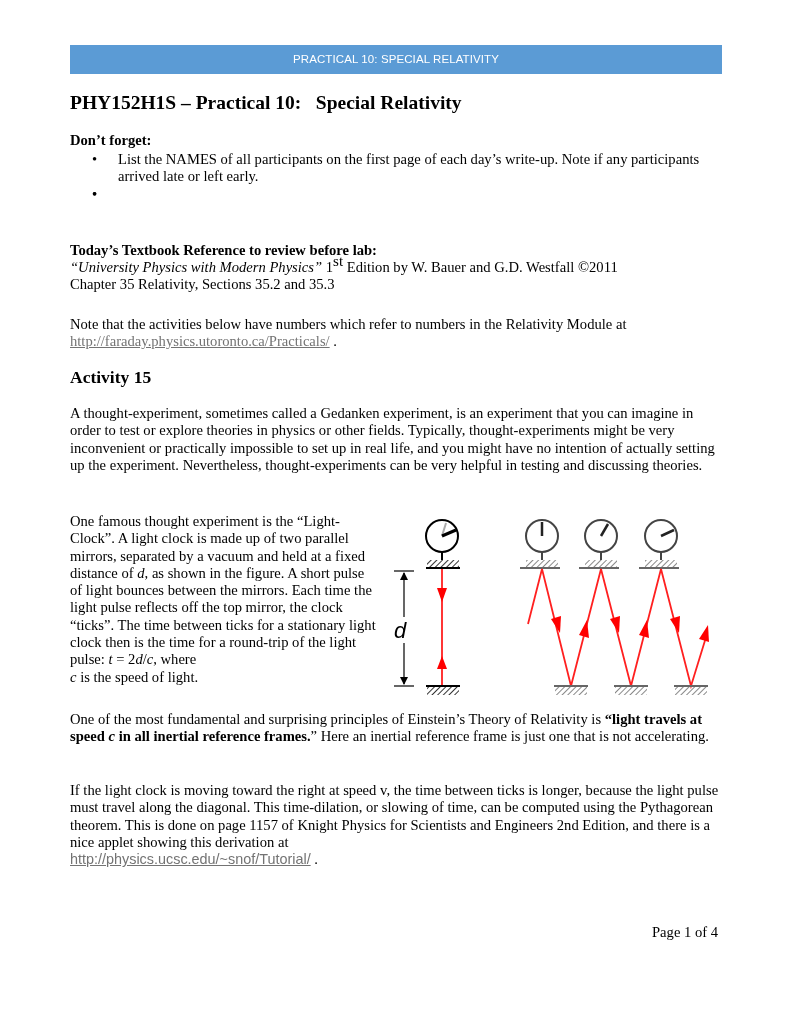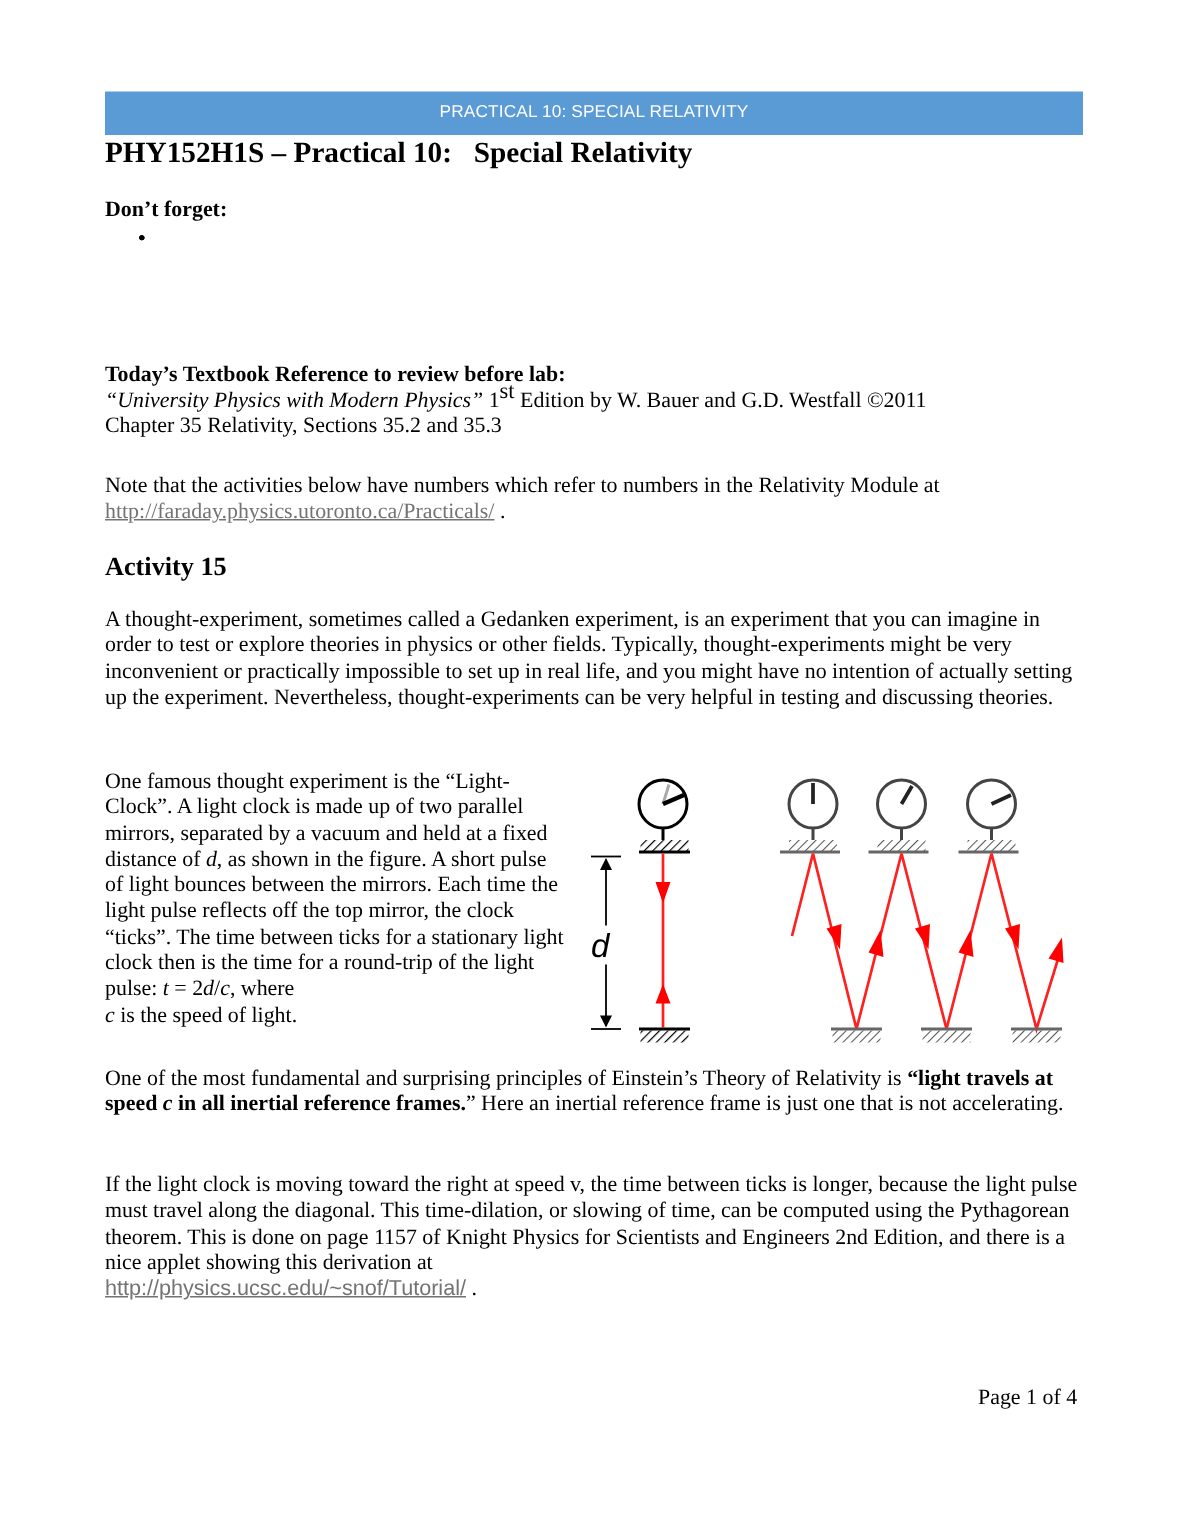--- a/index.html
+++ b/index.html
@@ -1,21 +1,21 @@
 <!DOCTYPE html>
 <html><head>
 <meta charset="utf-8">
 <style>
   html, body { margin:0; padding:0; background:#ffffff; }
   body { width:791px; height:1024px; position:relative; overflow:hidden;
          font-family:"Liberation Serif", serif; color:#000; }
   .header-bar { position:absolute; left:70px; top:45px; width:652px; height:29px;
                 background:#5b9bd5; color:#ffffff; text-align:center;
                 font-family:"Liberation Sans", sans-serif; font-size:11.5px; line-height:29px;
-                letter-spacing:0.1px;margin-top:16px; }
+                letter-spacing:0.1px; }
   .title { position:absolute; left:70px; top:92px; font-size:19.5px; font-weight:bold; white-space:pre; }
   .p { position:absolute; left:70px; font-size:14.6px; line-height:17.3px; }
   .bold { font-weight:bold; }
   .ital { font-style:italic; }
   ul.bullets { position:absolute; left:70px; top:151px; width:640px; margin:0; padding:0; list-style:none;
                font-size:14.6px; line-height:17.3px; }
   ul.bullets li { position:relative; padding-left:48px; }
   ul.bullets li .dot { position:absolute; left:22px; top:0; }
   a.link1 { color:#737373; text-decoration:underline; }
   a.link2 { color:#737373; text-decoration:underline; font-family:"Liberation Sans", sans-serif; font-size:14.4px; }
@@ -29,21 +29,21 @@
 
 <div class="header-bar">
   <span>PRACTICAL 10: SPECIAL RELATIVITY</span>
 </div>
 
 <div class="title">PHY152H1S – Practical 10:   Special Relativity</div>
 
 <div class="p bold" style="top:132px;">Don’t forget:</div>
 
 <ul class="bullets">
-  <li><span class="dot">•</span></li>
+  <li><span class="dot">•</span><span>List the NAMES of all participants on the first page of each day’s write-up.  Note if any participants arrived late or left early.</span></li>
   <li><span class="dot">•</span></li>
   <li><span class="dot">•</span></li>
 </ul>
 
 <div class="p bold" style="top:242px;">Today’s Textbook Reference to review before lab:</div>
 <div class="p" style="top:259px; width:652px;">
   <span class="ital">“University Physics with Modern Physics”</span><span> 1</span><sup>st</sup><span> Edition by W. Bauer and G.D. Westfall ©2011</span><br>
   <span>Chapter 35 Relativity, Sections 35.2 and 35.3</span>
 </div>
 

